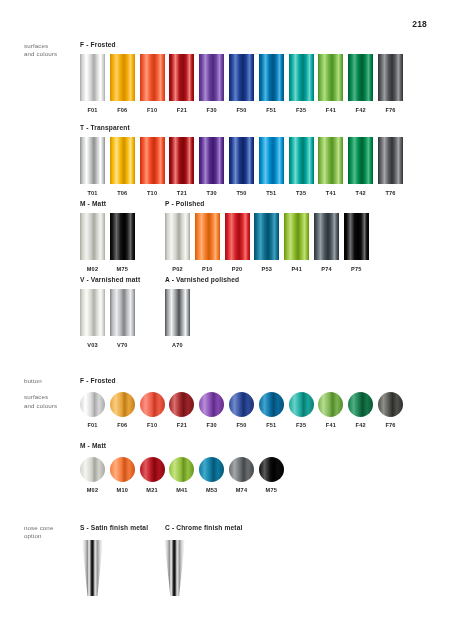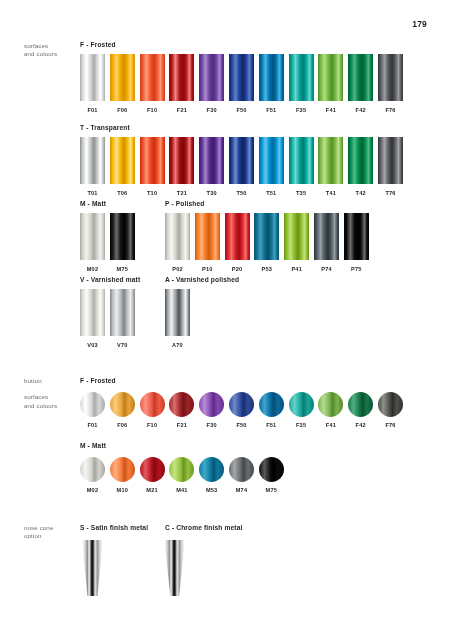--- a/index.html
+++ b/index.html
@@ -100,21 +100,21 @@
     height: 56px;
     clip-path: polygon(0% 0%, 100% 0%, 74% 100%, 26% 100%);
   }
   .cone.chrome {
     clip-path: polygon(2% 0%, 100% 0%, 72% 100%, 30% 100%);
   }
 </style>
 </head>
 <body>
 
-<div id="page-number">179</div>
+<div id="page-number">218</div>
 
 <div class="block" style="top:0;">
 
   <div class="sidebar" style="top:42px;">
     <span class="sb-line">surfaces</span>
     <span class="sb-line">and colours</span>
   </div>
 
   <div class="content" style="top:41px;">
     <div class="group-title">F - Frosted</div>

